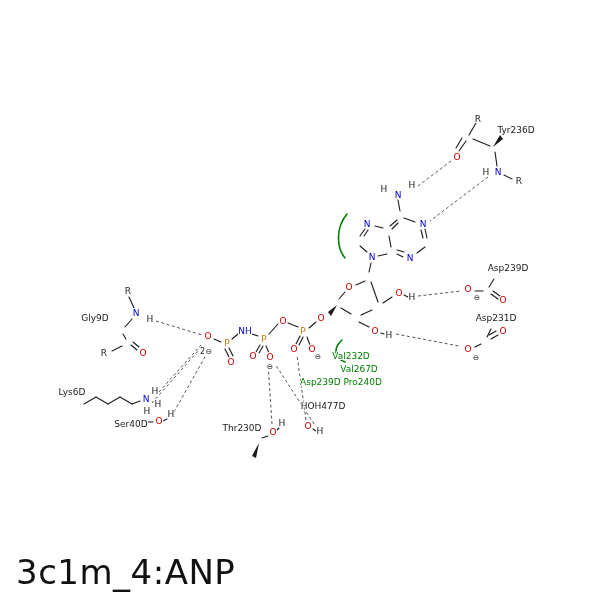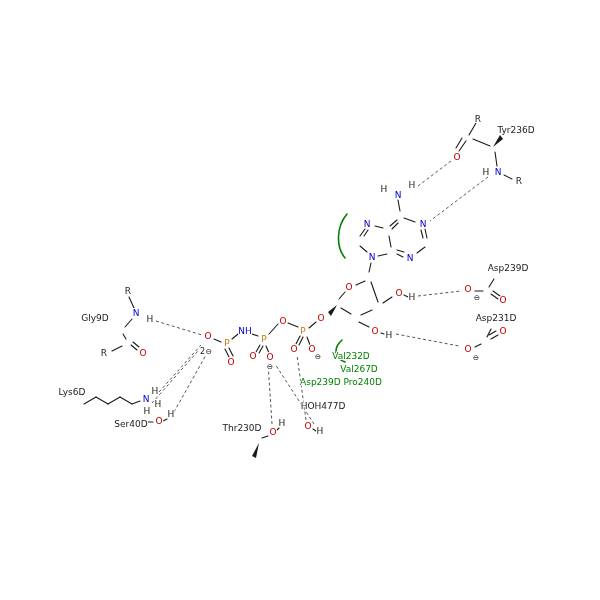--- a/index.html
+++ b/index.html
@@ -165,13 +165,14 @@
       <text x="468" y="292" fill="#cc0000" font-size="9" text-anchor="middle">O</text>
       <text x="503" y="303" fill="#cc0000" font-size="9" text-anchor="middle">O</text>
       <text x="503" y="334" fill="#cc0000" font-size="9" text-anchor="middle">O</text>
       <text x="468" y="352" fill="#cc0000" font-size="9" text-anchor="middle">O</text>
       <text x="318" y="359" fill="#1a1a1a" font-size="7.5" text-anchor="middle">⊖</text>
       <text x="270" y="369" fill="#1a1a1a" font-size="7.5" text-anchor="middle">⊖</text>
       <text x="206" y="354" fill="#1a1a1a" font-size="8" text-anchor="middle">2⊖</text>
       <text x="477" y="300" fill="#1a1a1a" font-size="7.5" text-anchor="middle">⊖</text>
       <text x="476" y="360" fill="#1a1a1a" font-size="7.5" text-anchor="middle">⊖</text>
     </svg>
+  <div class="figure-title">3c1m_4:ANP</div>
 </div>
 
 </body></html>

